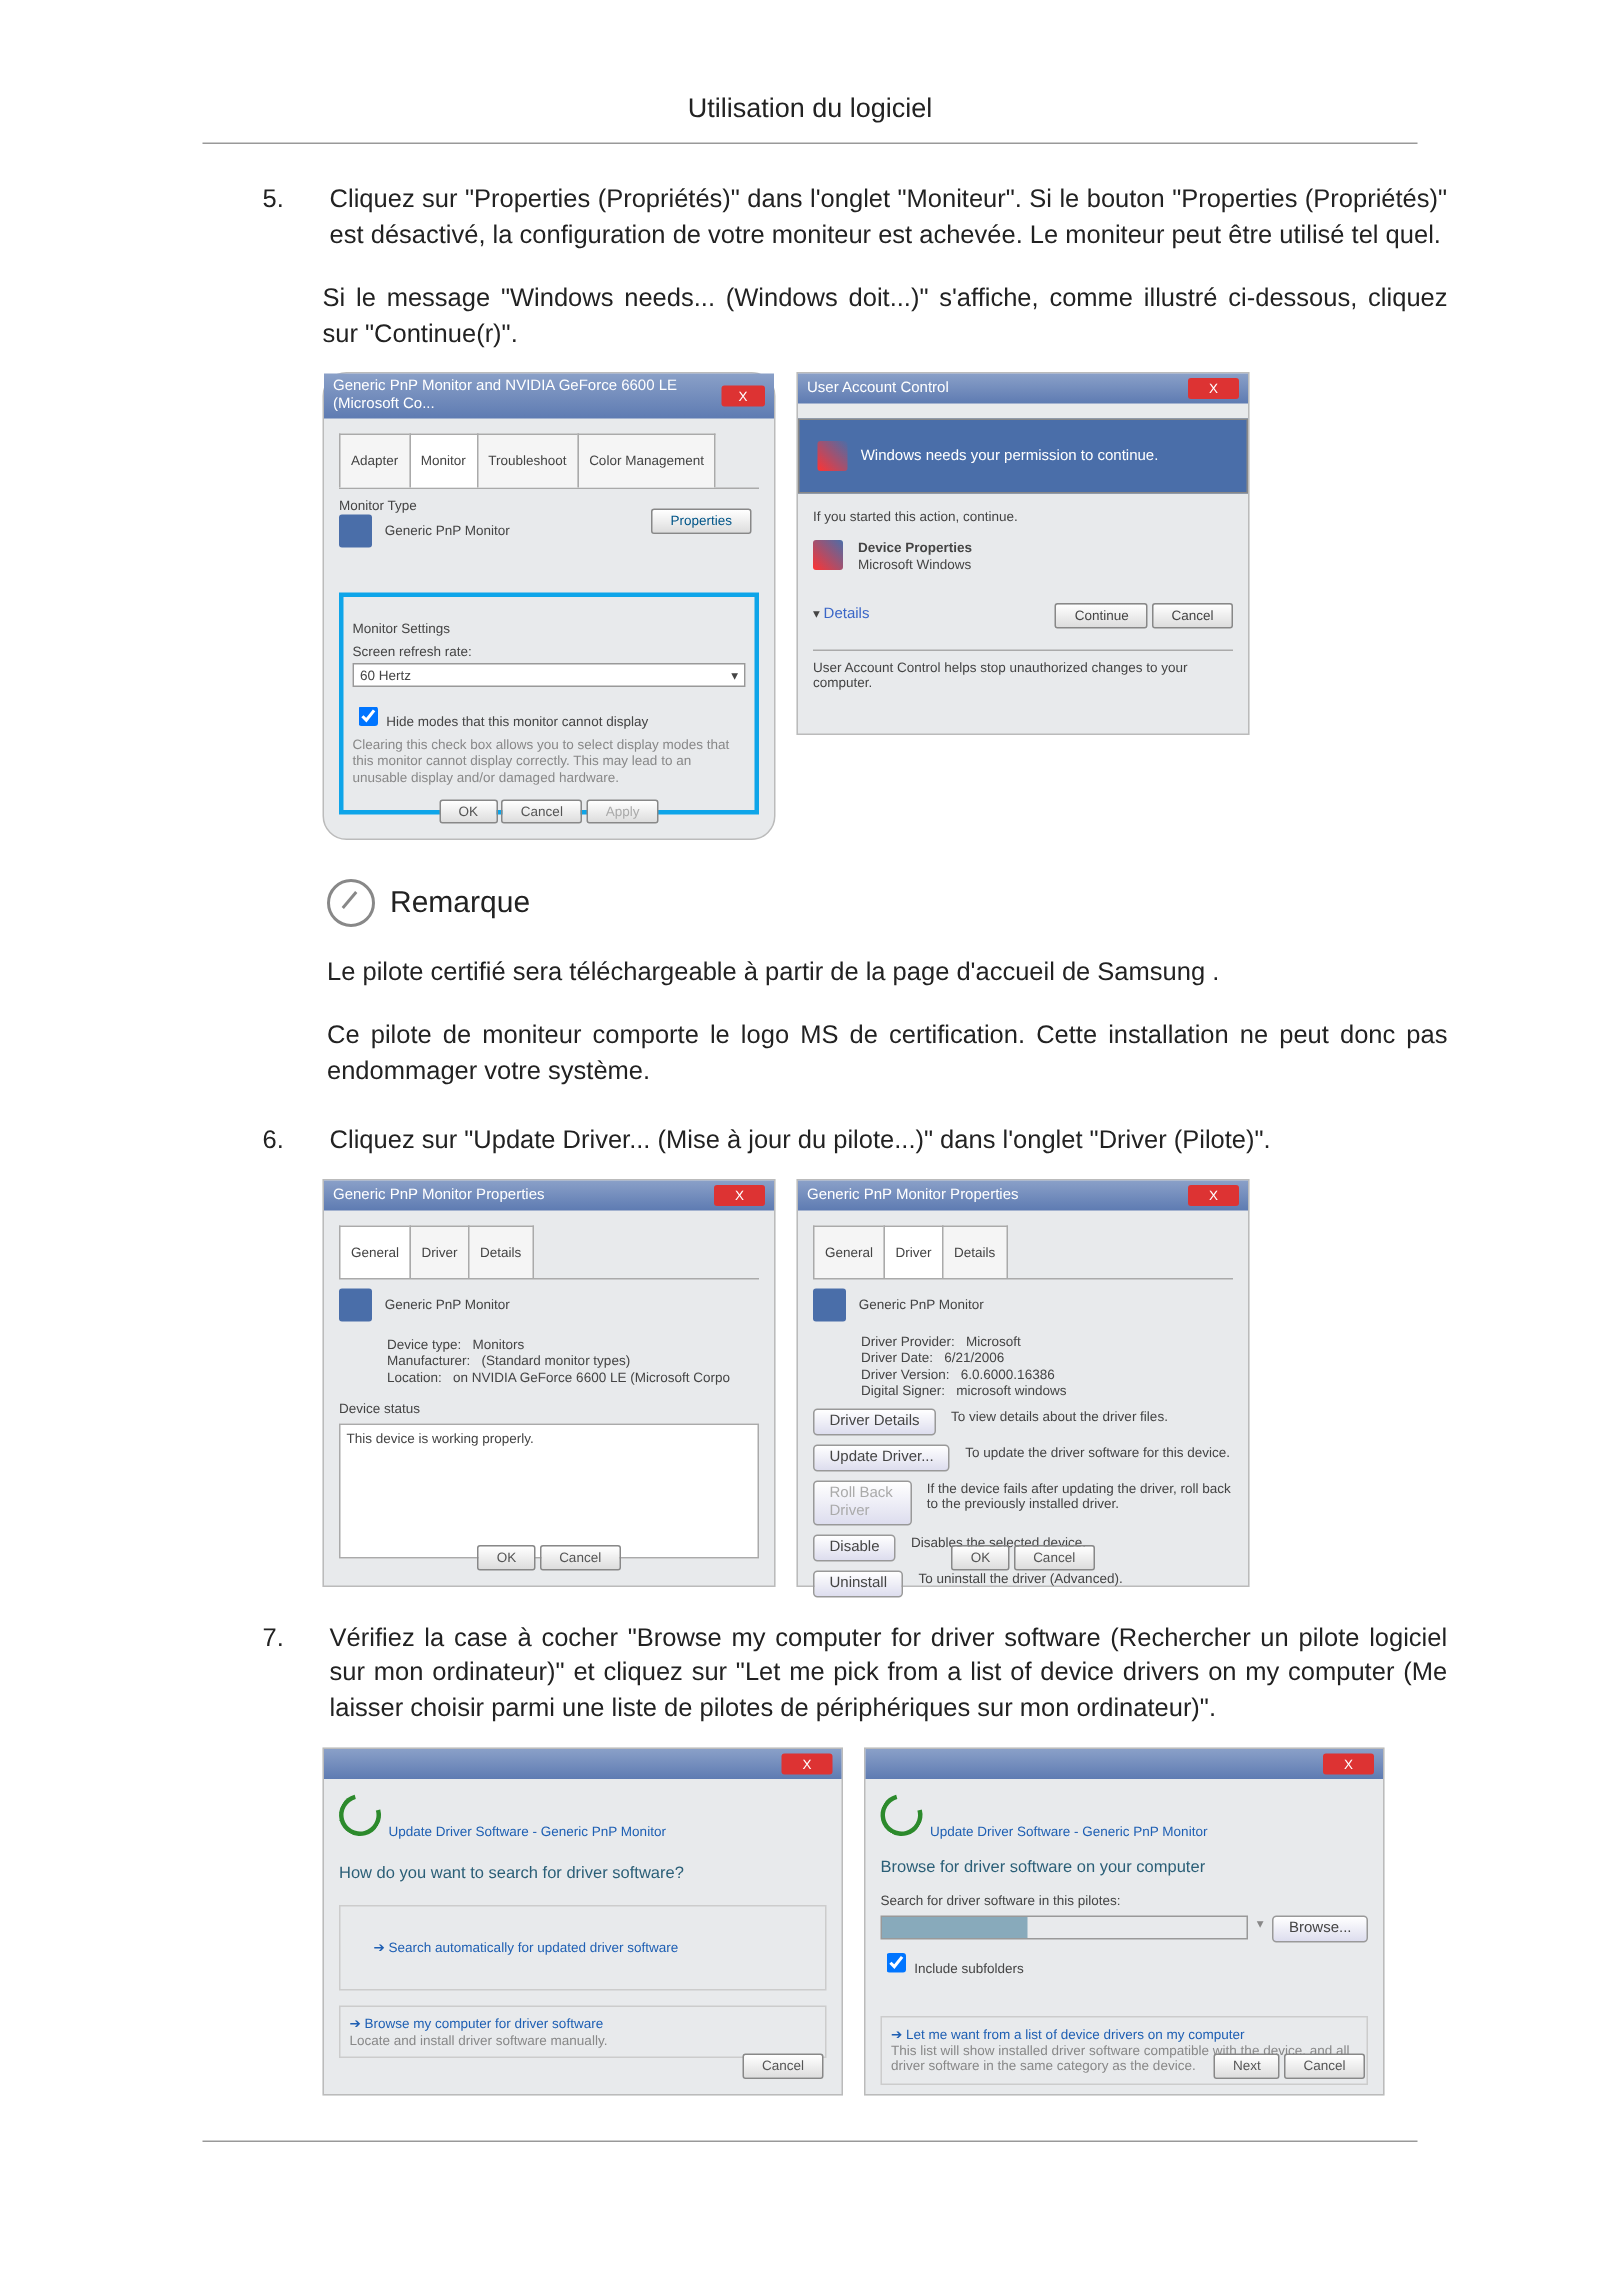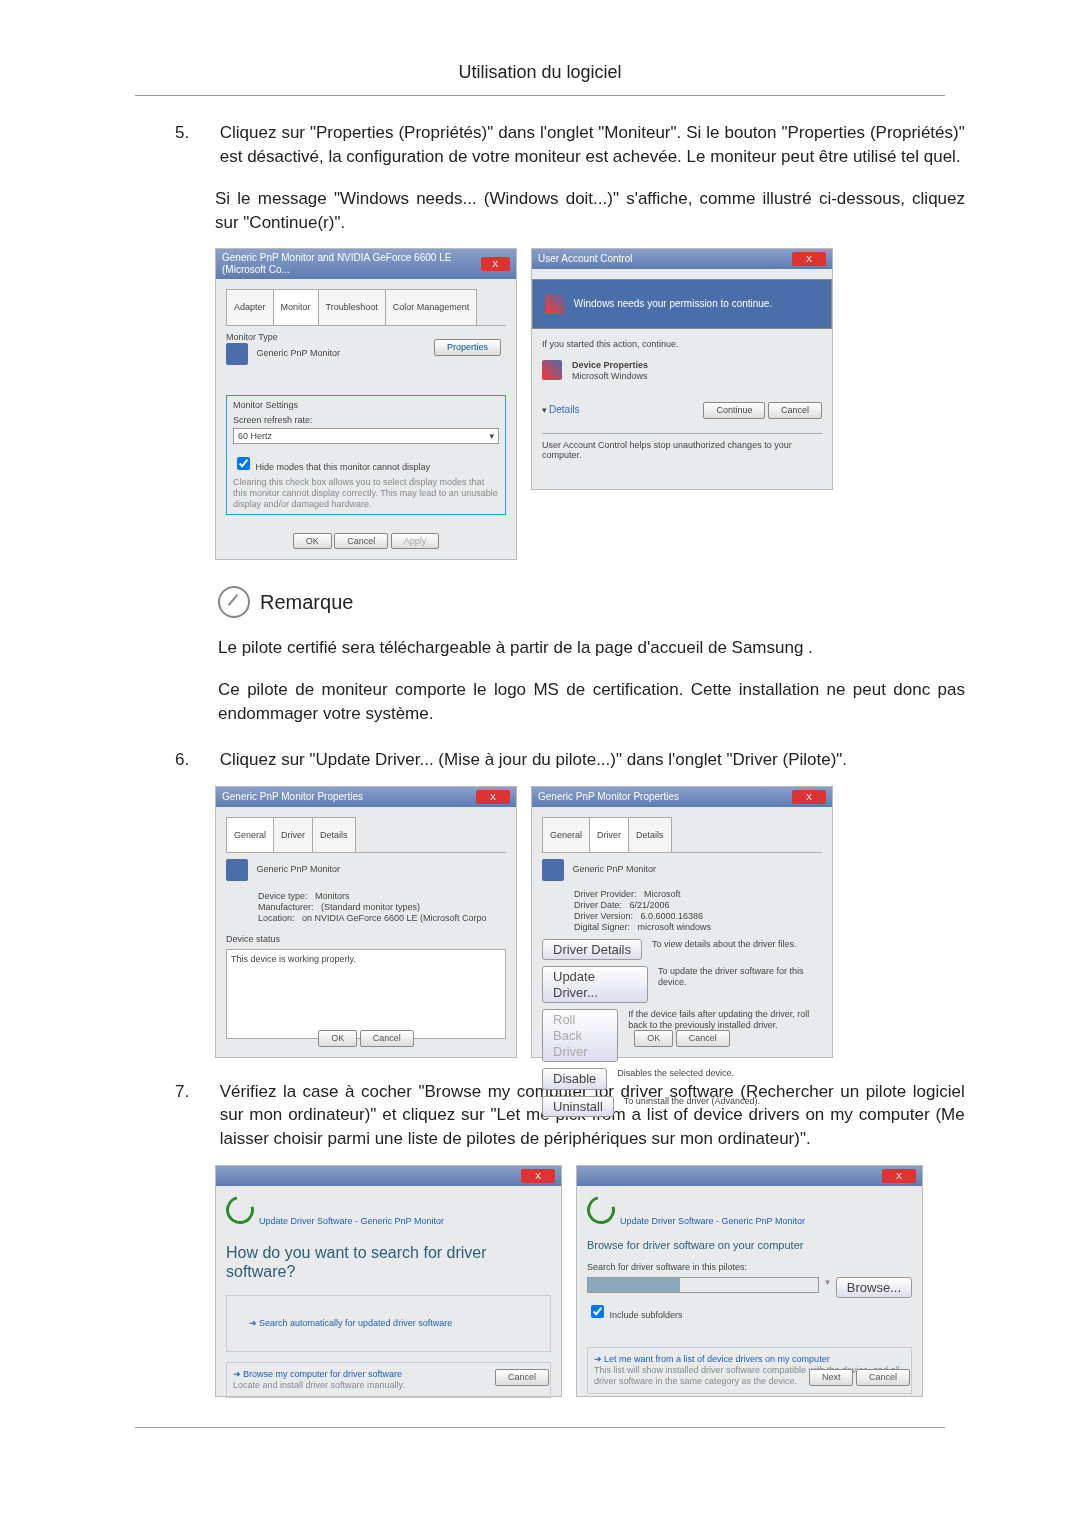--- a/index.html
+++ b/index.html
@@ -8,47 +8,47 @@
   hr.topline{border:none;border-top:1px solid #999;margin:10px 135px 25px;}
   hr.botline{border:none;border-top:1px solid #999;margin:30px 135px 0;}
   ol.main{margin:0 115px 0 175px;padding:0;list-style:none;}
   ol.main>li{margin-bottom:22px;}
   .num{display:inline-block;width:40px;vertical-align:top;}
   .txt{display:inline-block;width:calc(100% - 45px);vertical-align:top;text-align:justify;}
   .sub{margin-left:40px;margin-top:18px;text-align:justify;}
   .imgrow{margin-left:40px;margin-top:14px;display:flex;gap:14px;}
   .shot{background:#e8eaec;border:1px solid #bbb;position:relative;font-size:9px;color:#555;line-height:1.2;}
   
-  .shotA{width:300px;height:310px;}
+  .shotA{width:300px;height:310px;border-radius:16px;}
   .shotB{width:300px;height:240px;}
   
   .shotC{width:300px;height:270px;}
   
   .shotD{width:345px;height:230px;}
   .ttl{background:linear-gradient(#8aa0c8,#5e7bb2);color:#fff;padding:3px 6px;font-size:10px;display:flex;justify-content:space-between;align-items:center;}
   .redx{width:34px;height:14px;background:#d33;color:#fff;text-align:center;border-radius:2px;font-size:9px;line-height:14px;}
   .inner{padding:10px;color:#444;}
   .tabs{display:flex;border-bottom:1px solid #aaa;font-size:9px;}
   .tabs span{padding:12px 7px;border:1px solid #aaa;border-bottom:none;margin-right:-1px;background:#f5f5f5;}
   .tabs span.active{background:#fff;}
   .monicon{display:inline-block;width:22px;height:22px;background:#4a6ea9;margin-right:6px;vertical-align:middle;border-radius:2px;}
   .btn{display:inline-block;border:1px solid #888;background:linear-gradient(#fff,#ddd);padding:2px 12px;font-size:9px;border-radius:2px;}
   .propbtn{position:absolute;left:218px;top:90px;font-size:9px;color:#058;}
   .btm{position:absolute;bottom:10px;left:0;right:0;text-align:center;}
-  .section-label{border:1px solid #0ea5e9;padding:4px 6px;margin-top:10px;font-size:9px;}
+  .section-label{border:3px solid #0ea5e9;padding:16px 6px;margin-top:10px;font-size:9px;}
   .note{margin-left:218px;margin-top:26px;display:flex;align-items:center;gap:10px;}
   .note-icon{width:28px;height:28px;border:2px solid #888;border-radius:50%;position:relative;}
   .note-icon::before{content:"";position:absolute;width:2px;height:14px;background:#888;left:12px;top:5px;transform:rotate(40deg);}
   .note-text{font-size:20px;}
   .uac-bar{background:#4a6ea9;color:#fff;font-size:10px;padding:8px 6px;border:1px solid #888;margin:0 -10px;}
   .shield{display:inline-block;width:20px;height:20px;background:linear-gradient(45deg,#f33,#4a6ea9);margin:6px;vertical-align:middle;border-radius:2px;}
   .detlink{color:#3a66c7;font-size:10px;}
   .sb-row{display:flex;gap:10px;margin-top:6px;}
   .reload{display:inline-block;width:22px;height:22px;border:3px solid #2c8a2c;border-radius:50%;border-top-color:transparent;transform:rotate(30deg);}
-  .wbtn{display:inline-block;border:1px solid #999;background:linear-gradient(#fff,#dde);padding:2px 10px;font-size:13px;border-radius:3px;}
+  .wbtn{display:inline-block;border:1px solid #999;background:linear-gradient(#fff,#dde);padding:2px 10px;font-size:10px;border-radius:3px;}
   .blu{color:#1e5fb3;}
 </style>
 </head>
 <body>
 
 <div class="page">
   <div class="header-title">Utilisation du logiciel</div>
   <hr class="topline">
 
   <ol class="main">
@@ -221,21 +221,21 @@
 
       <div class="imgrow">
 
         <div class="shot shotD">
           <div class="ttl">
               <span></span>
               <span class="redx">X</span>
             </div>
           <div class="inner">
             <div><span class="reload"></span> &nbsp;<span class="blu">Update Driver Software - Generic PnP Monitor</span></div>
-            <div style="margin-top:16px;font-size:16px;color:#2b5f77;">How do you want to search for driver software?</div>
+            <div style="margin-top:16px;font-size:11px;color:#2b5f77;">How do you want to search for driver software?</div>
             <div style="border:1px solid #ccc;padding:22px;margin-top:14px;">
               <div class="blu">➔ <span>Search automatically for updated driver software</span></div>
             </div>
             <div style="border:1px solid #ccc;padding:6px;margin-top:10px;">
               <div class="blu">➔ <span>Browse my computer for driver software</span></div>
               <div style="color:#888;">Locate and install driver software manually.</div>
             </div>
           </div>
           <div class="btm" style="text-align:right;padding-right:12px;">
             <span class="btn">Cancel</span>

